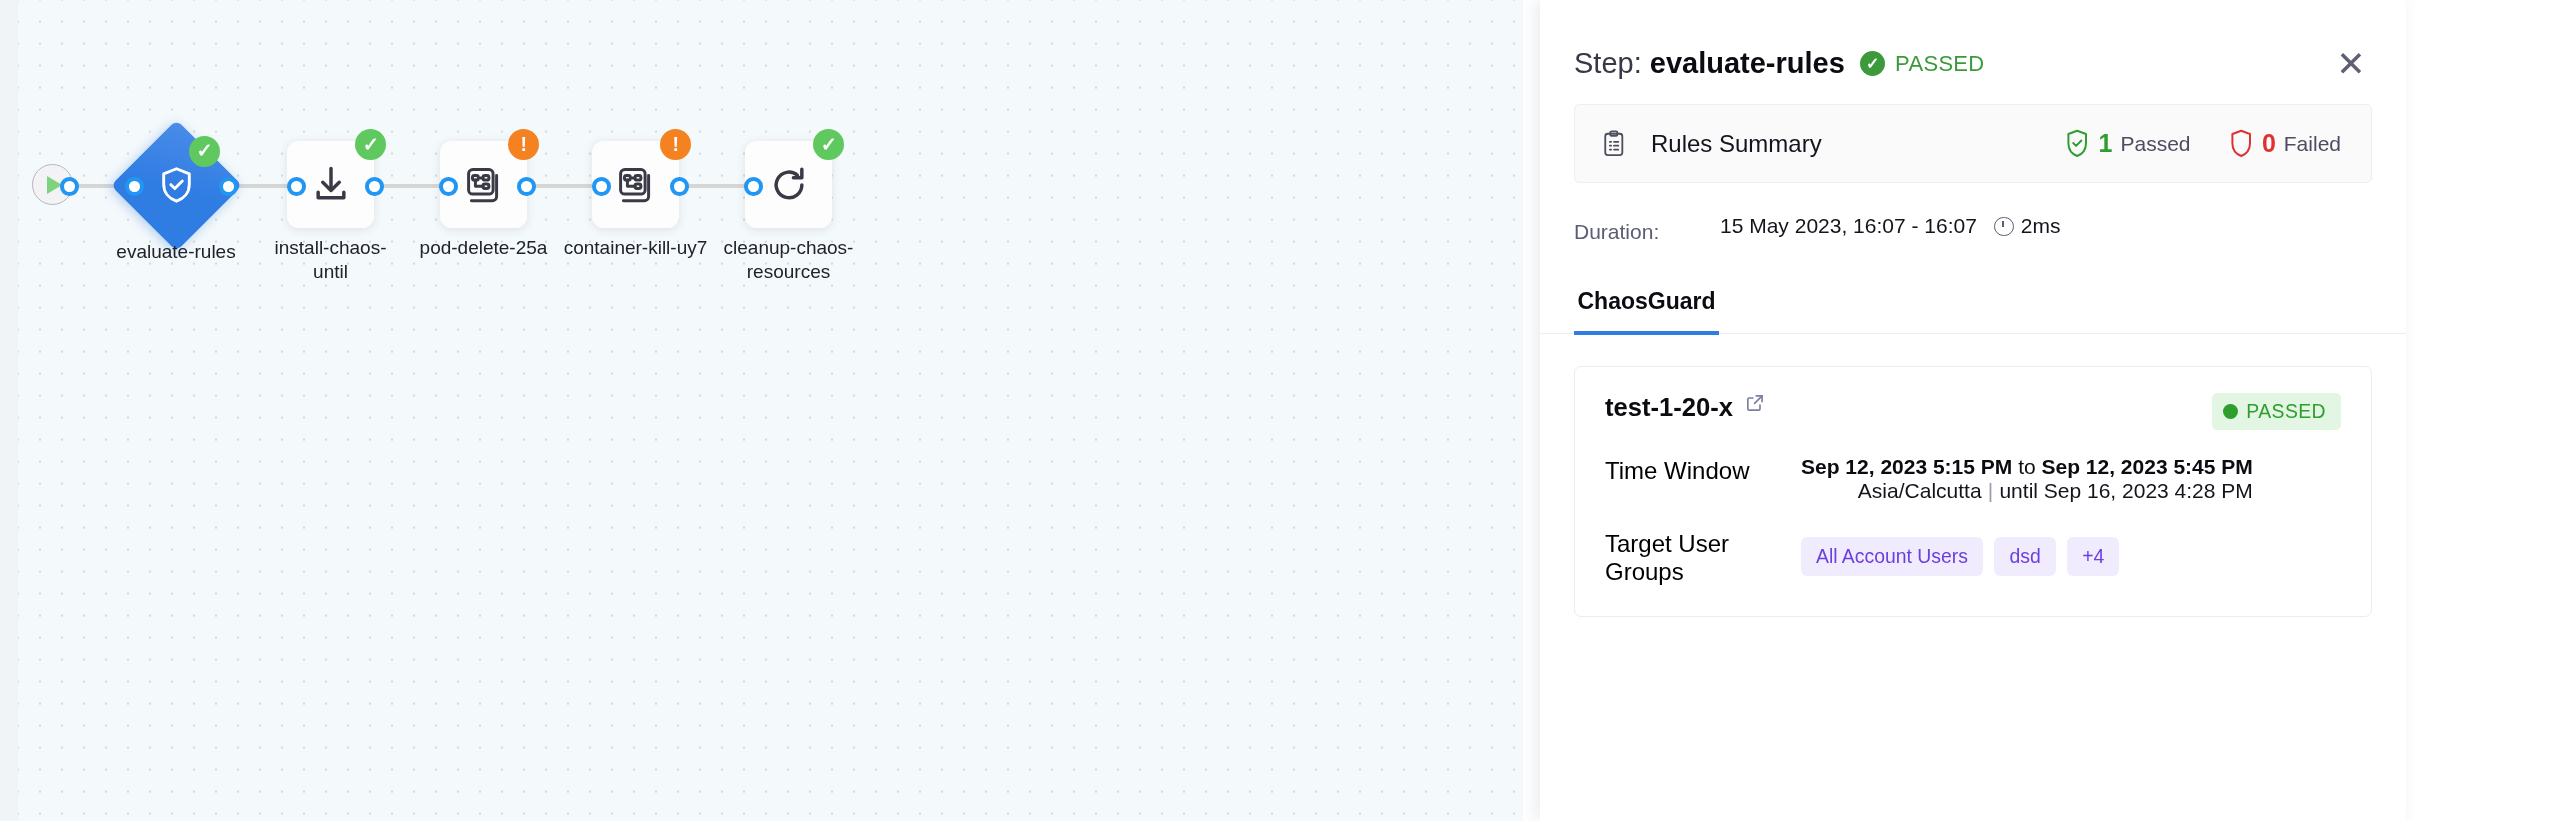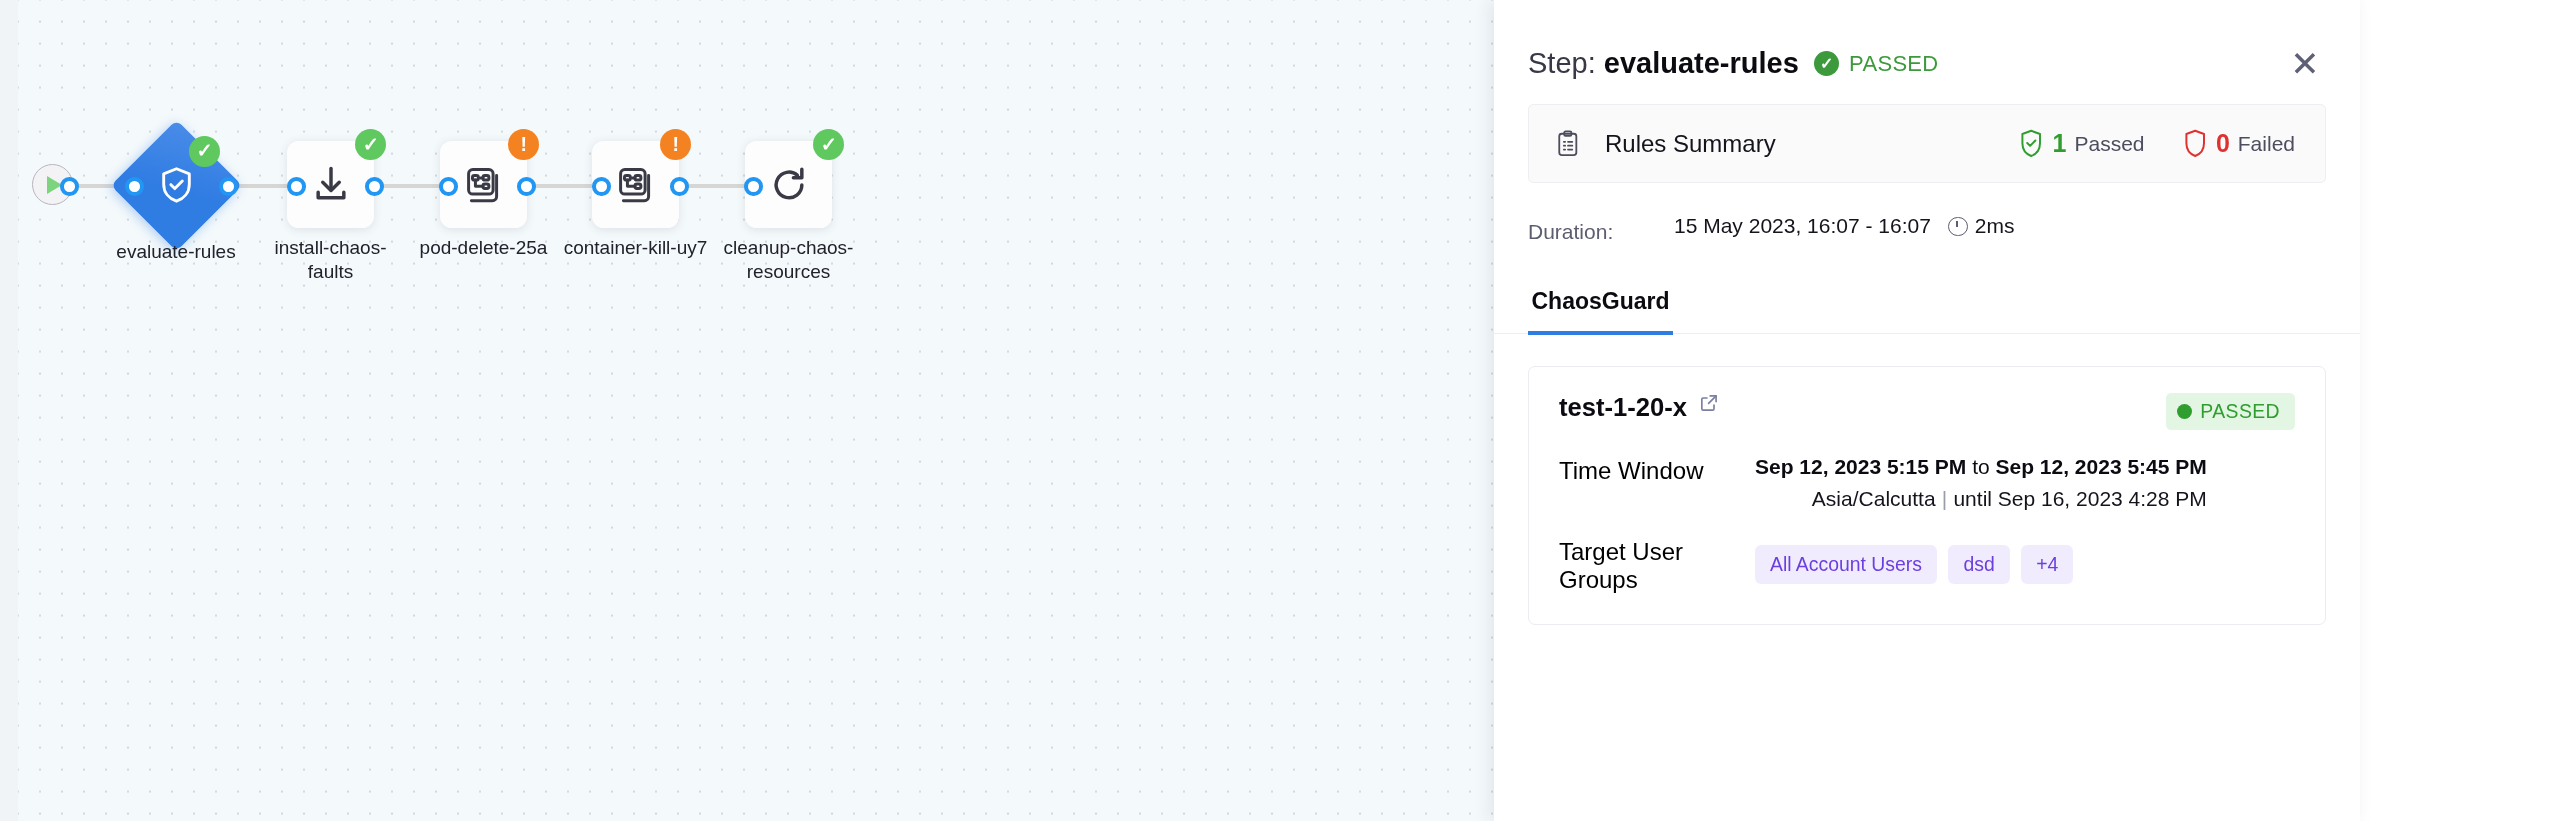--- a/index.html
+++ b/index.html
@@ -84,21 +84,21 @@
     display: flex; align-items: center; justify-content: center;
     right: -12.3px; top: -12.3px; z-index: 8;
   }
   .badge.ok { background: #5fc95f; }
   .badge.warn { background: #f58220; }
   .badge .mark { font-size: 19.4px; color: #fff; font-weight: 700; line-height: 1; }
   .node.diamond-node .badge { right: 8.8px; top: 3.5px; }
 
   
   #panel {
-    position: absolute; left: 1494px; top: 0;
+    position: absolute; left: 1540px; top: 0;
     width: 866px; height: 822px; background: #fff;
     box-shadow: -4.4px 0 16px rgba(40,60,90,.10); z-index: 20;
     display: flex; flex-direction: column;
   }
   .panel-head {
     display: flex; align-items: center;
     padding: 35px 34px 0 34px; height: 92px; flex: 0 0 auto;
   }
   .panel-title {
     font-size: 29px; color: #383946; font-weight: 400; white-space: nowrap;
@@ -181,21 +181,21 @@
   .passed-pill .txt {
     font-size: 19.4px; color: #2f9e2f; font-weight: 400; letter-spacing: 0.4px;
   }
   .test-row { display: flex; margin-top: 25px; }
   .test-key {
     width: 196px; font-size: 24px; color: #000000; flex: 0 0 auto; padding-top: 1.8px;
   }
   .test-val { font-size: 21px; color: #0b0b11; text-align: right; }
   .test-val .l1 { font-weight: 700; }
   .test-val .l1 .sep { font-weight: 400; }
-  .test-val .l2 { margin-top: 8px; font-weight: 400; color: #14141c; }
+  .test-val .l2 { font-weight: 400; color: #14141c; }
   .test-val .l2 .bar { color: #9a9cab; margin: 0 6.2px; }
   .chips { display: flex; gap: 11.5px; align-items: center; flex-wrap: wrap; }
   .chip {
     background: #f1ecfd; color: #6c3fe0; font-size: 19.4px;
     border-radius: 6.2px; padding: 8px 15px; cursor: pointer; white-space: nowrap;
   }
 </style>
 </head>
 <body>
 
@@ -235,21 +235,21 @@
         <svg width="44" height="44" viewBox="0 0 24 24" fill="none" stroke="#3a3a46" stroke-width="1.9" stroke-linecap="round" stroke-linejoin="round">
           <path d="M12 3v11"></path>
             <path d="M7.5 10.5 12 15l4.5-4.5"></path>
           <path d="M5 16v3h14v-3"></path>
         </svg>
         <div class="badge ok">
           <span class="mark">✓</span>
         </div>
       </div>
       <div class="node-label">install-chaos-
-faults</div>
+until</div>
     </div>
     <div class="port" style="left:287px;"></div>
     <div class="port" style="left:365px;"></div>
 
     <div class="node" style="left:440px; top:141px;">
       <div class="box">
         <svg width="42" height="42" viewBox="0 0 24 24" fill="none" stroke="#3a3a46" stroke-width="1.7" stroke-linecap="round" stroke-linejoin="round">
           <rect x="3.2" y="3.2" width="14" height="14" rx="2.4"></rect>
           <path d="M19.2 6.6v12a2.4 2.4 0 0 1-2.4 2.4h-12"></path>
           <rect x="5.4" y="6.6" width="3.4" height="2.6" rx="1.1"></rect>

